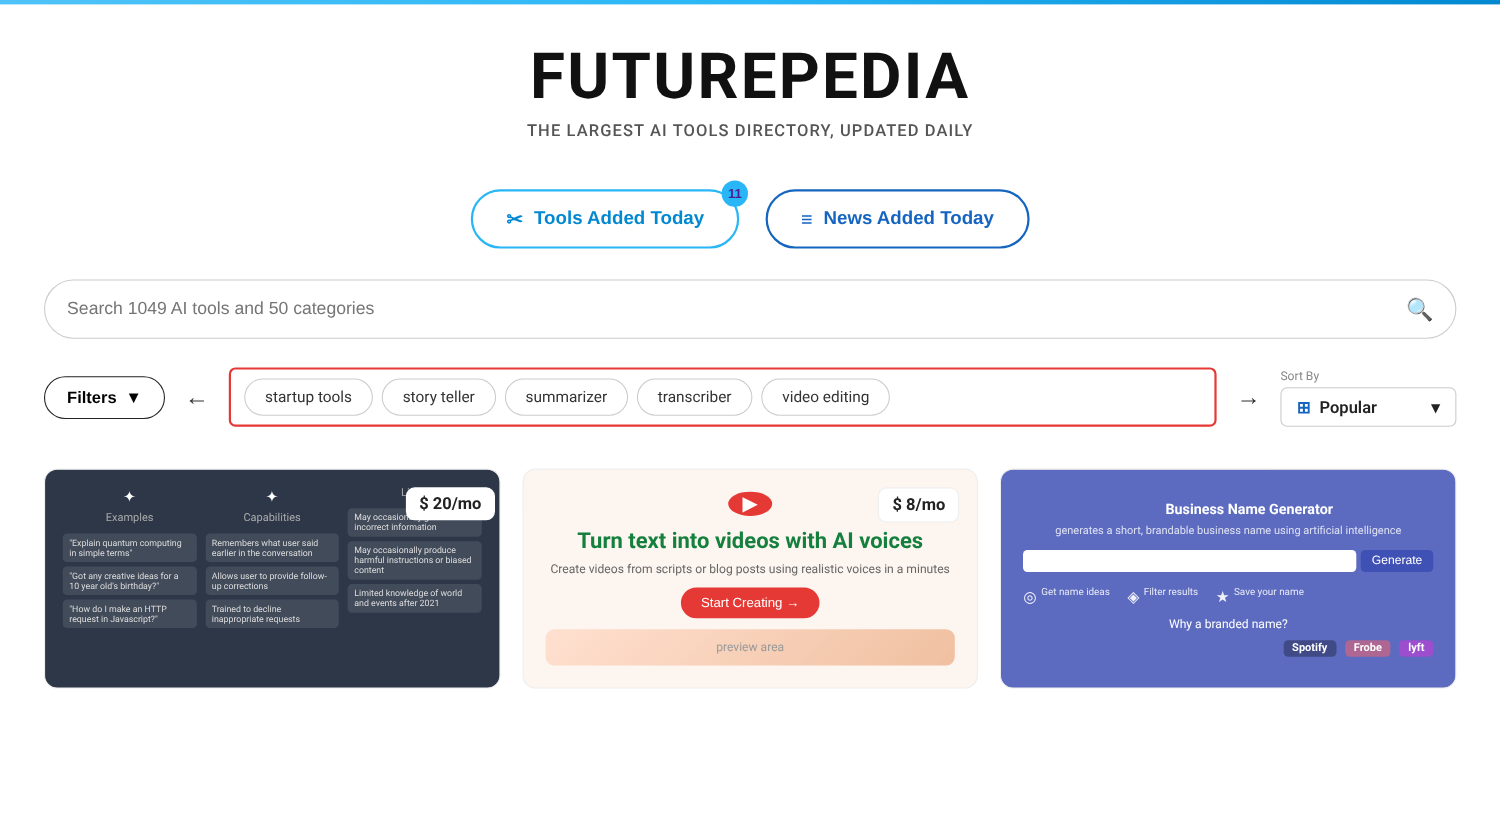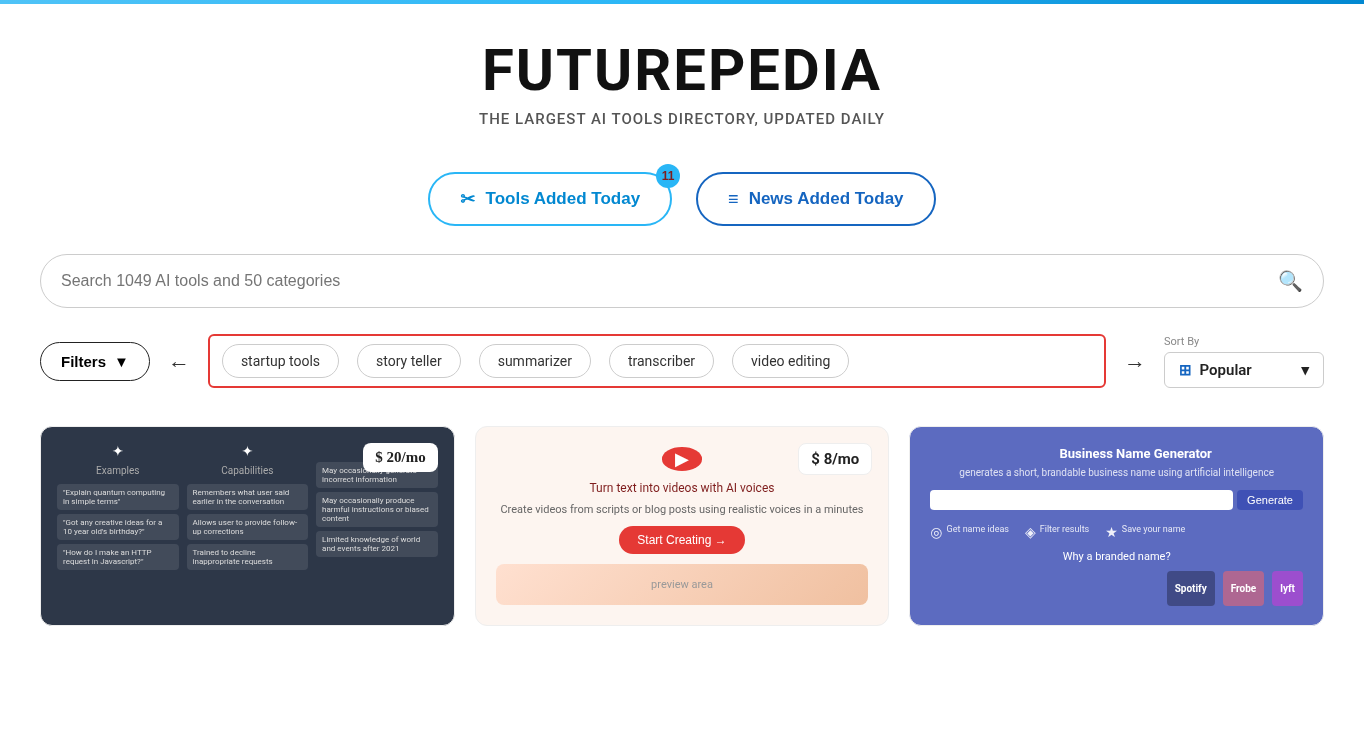--- a/index.html
+++ b/index.html
@@ -70,21 +70,21 @@
       font-weight: 600;
       cursor: pointer;
       white-space: nowrap;
     }
 
     .badge {
       position: absolute;
       top: -10px;
       right: -10px;
       background: #29b6f6;
-      color: #7f1d1d;
+      color: #4c1d95;
       border-radius: 50%;
       width: 24px;
       height: 24px;
       font-size: 12px;
       font-weight: 700;
       display: flex;
       align-items: center;
       justify-content: center;
     }
 
@@ -142,21 +142,21 @@
       cursor: pointer;
       padding: 6px;
     }
 
     .categories-container {
       border: 2px solid #e53935;
       border-radius: 6px;
       padding: 8px 12px;
       display: flex;
       align-items: center;
-      gap: 18px;
+      gap: 8px;
       flex: 1;
       overflow: hidden;
     }
 
     .category-chip {
       border: 1.5px solid #ccc;
       border-radius: 50px;
       padding: 8px 18px;
       font-size: 14px;
       color: #333;
@@ -233,28 +233,27 @@
       background: rgba(255,255,255,0.1);
       border-radius: 4px;
       padding: 4px 6px;
       margin-bottom: 4px;
       font-size: 9px;
       color: #ddd;
     }
     .price-badge-1 {
       position: absolute;
       top: 16px;
-      right: 16px;
+      right: 4px;
       background: #fff;
       border-radius: 8px;
       padding: 6px 12px;
       font-weight: 700;
       font-size: 15px;
       color: #222;
-      font-family: Liberation Serif, serif;
     }
 
     .card-2 {
       background: #fdf5f0;
       display: flex;
       flex-direction: column;
       align-items: center;
       justify-content: flex-start;
       padding: 20px;
       position: relative;
@@ -268,23 +267,23 @@
       background: #e53935;
       border-radius: 50%;
       margin: 0 auto 10px;
       display: flex;
       align-items: center;
       justify-content: center;
       font-size: 18px;
       color: #fff;
     }
     .card-2-title {
-      font-size: 12px;
-      font-weight: 400;
-      color: #7f1d1d;
+      font-size: 20px;
+      font-weight: 700;
+      color: #15803d;
       margin-bottom: 8px;
     }
     .card-2-desc {
       font-size: 11px;
       color: #666;
     }
     .card-2-img {
       width: 100%;
       height: 70px;
       background: #f0e0d0;
@@ -376,21 +375,21 @@
     .card-3-logos {
       display: flex;
       gap: 8px;
       margin-top: 8px;
       justify-content: flex-end;
       width: 100%;
     }
     .mini-logo {
       background: rgba(255,255,255,0.3);
       border-radius: 4px;
-      padding: 12px 8px;
+      padding: 2px 8px;
       font-size: 10px;
       color: #fff;
       font-weight: 700;
     }
   </style>
 </head>
 <body>
 
 <div class="top-bar"></div>
 

